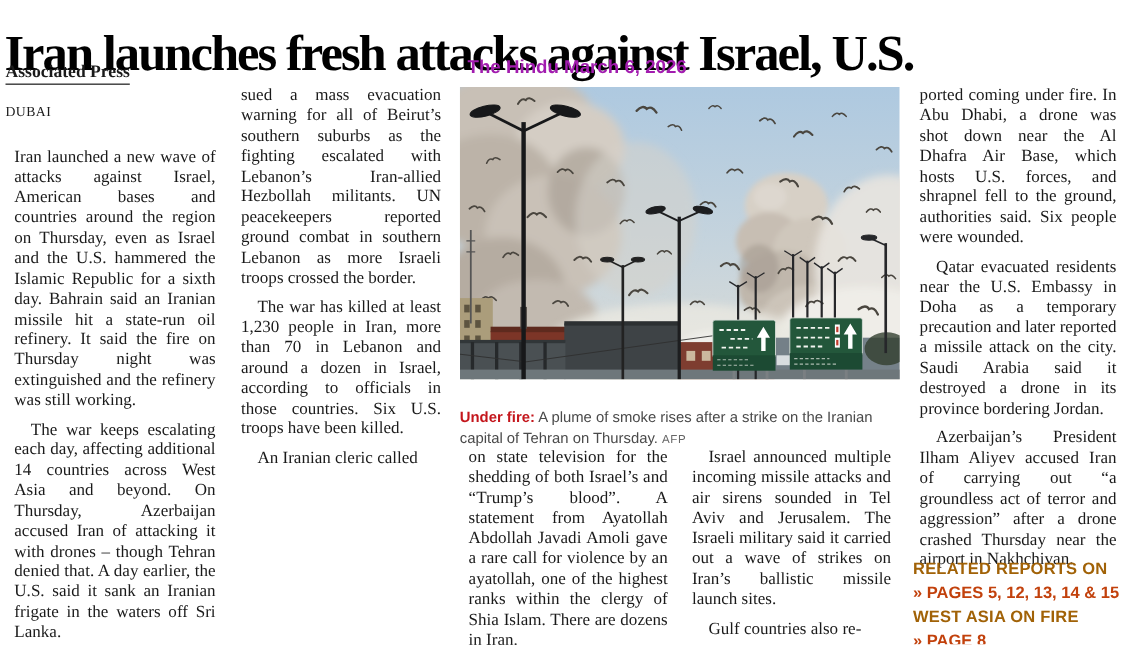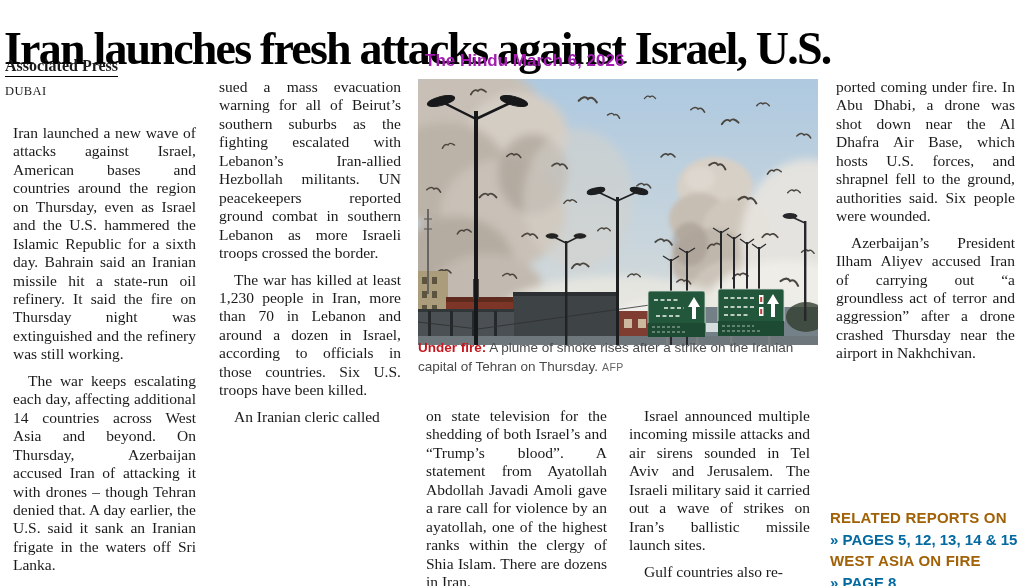--- a/index.html
+++ b/index.html
@@ -18,37 +18,37 @@
   .col p.indent{text-indent:15px;}
   #col1{left:5px;top:57px;width:199px;}
   #col2{left:211px;top:70px;width:198px;}
   #col3{left:418px;top:399px;width:197px;}
   #col4{left:621px;top:399px;width:197px;}
   #col5{left:828px;top:70px;width:195px;}
 
   .byline{margin-bottom:23px;text-align:left;}
   .byline-source{display:inline-block;font-weight:700;font-size:16px;
                  border-bottom:1.6px solid #000;padding-bottom:1px;}
-  .byline-location{font-size:12.5px;letter-spacing:.4px;margin-top:5px;}
+  .byline-location{font-size:12.5px;letter-spacing:.4px;margin-top:15px;}
 
   .photo{position:absolute;left:418px;top:79px;width:400px;height:266px;overflow:hidden;}
   .photo svg{display:block;}
 
-  .caption{position:absolute;left:418px;top:338px;width:402px;
+  .caption{position:absolute;left:418px;top:370px;width:402px;
            font-family:"Liberation Sans",sans-serif;font-size:13.5px;line-height:19px;
            color:#4a4a4a;text-align:left;}
   .caption-lead{font-weight:700;color:#c4161c;}
   .caption-credit{font-size:10.5px;color:#666;letter-spacing:.5px;}
 
   .related{position:absolute;left:830px;top:510px;width:192px;
            font-family:"Liberation Sans",sans-serif;font-weight:700;font-size:15px;
            text-align:left;}
   .related div{margin-bottom:6px;line-height:15.5px;}
   .rel-red{color:#a16207;letter-spacing:.2px;}
-  .rel-black{color:#0369a1;}
+  .rel-black{color:#c2410c;}
 </style>
 </head>
 <body>
 
 <div class="page">
 
   <h1 class="headline">Iran launches fresh attacks against Israel, U.S.</h1>
   <div class="dateline">The Hindu March 6, 2026</div>
 
   <div class="col" id="col1">
@@ -275,20 +275,21 @@
     <p>on state television for the shedding of both Israel’s and “Trump’s blood”. A statement from Ayatollah Abdollah Javadi Amoli gave a rare call for violence by an ayatollah, one of the highest ranks within the clergy of Shia Islam. There are dozens in Iran.</p>
   </div>
 
   <div class="col" id="col4">
     <p class="indent">Israel announced multiple incoming missile attacks and air sirens sounded in Tel Aviv and Jerusalem. The Israeli military said it carried out a wave of strikes on Iran’s ballistic missile launch sites.</p>
     <p class="indent">Gulf countries also re-</p>
   </div>
 
   <div class="col" id="col5">
     <p>ported coming under fire. In Abu Dhabi, a drone was shot down near the Al Dhafra Air Base, which hosts U.S. forces, and shrapnel fell to the ground, authorities said. Six people were wounded.</p>
+    <p class="indent">Qatar evacuated residents near the U.S. Embassy in Doha as a temporary precaution and later reported a missile attack on the city. Saudi Arabia said it destroyed a drone in its province bordering Jordan.</p>
     <p class="indent">Azerbaijan’s President Ilham Aliyev accused Iran of carrying out “a groundless act of terror and aggression” after a drone crashed Thursday near the airport in Nakhchivan.</p>
   </div>
 
   <div class="related">
     <div class="rel-red">RELATED REPORTS ON</div>
     <div class="rel-black">» PAGES 5, 12, 13, 14 &amp; 15</div>
     <div class="rel-red">WEST ASIA ON FIRE</div>
     <div class="rel-black">» PAGE 8</div>
   </div>
 

